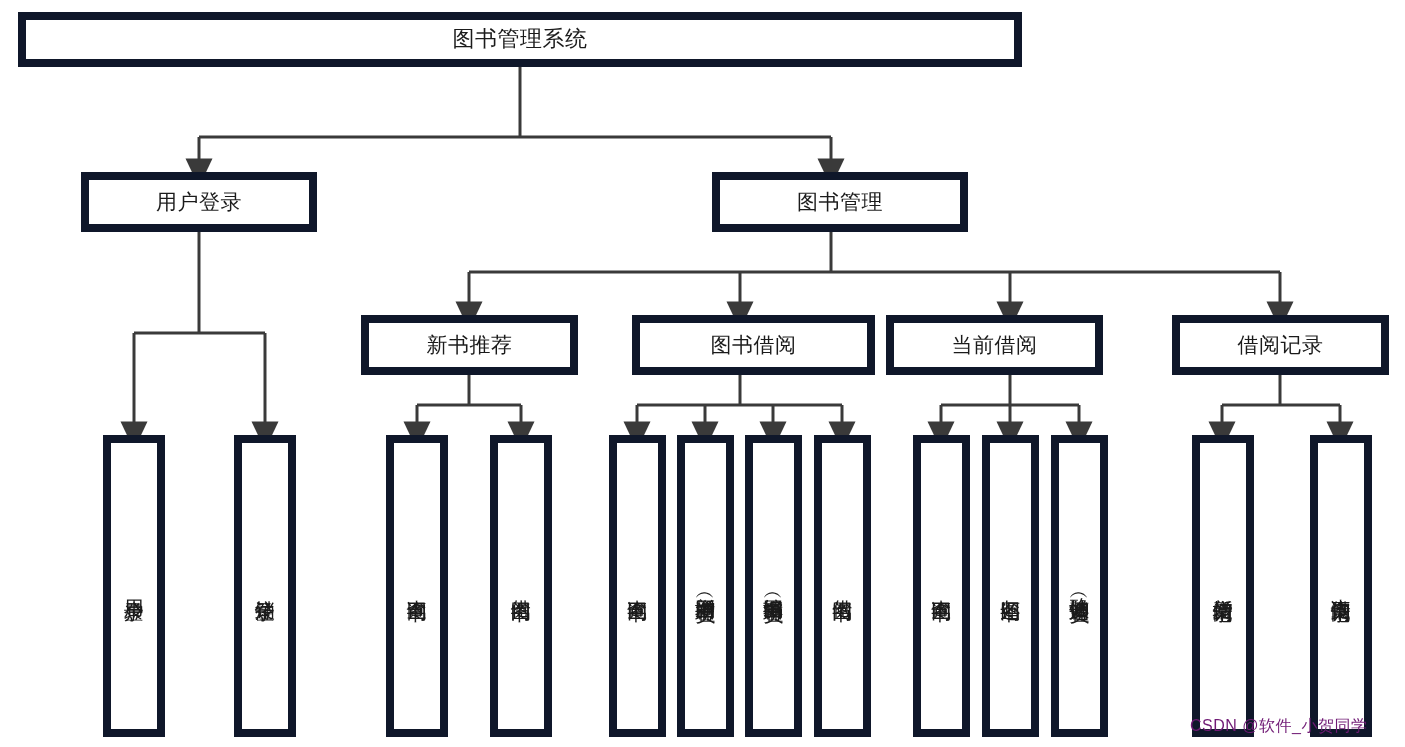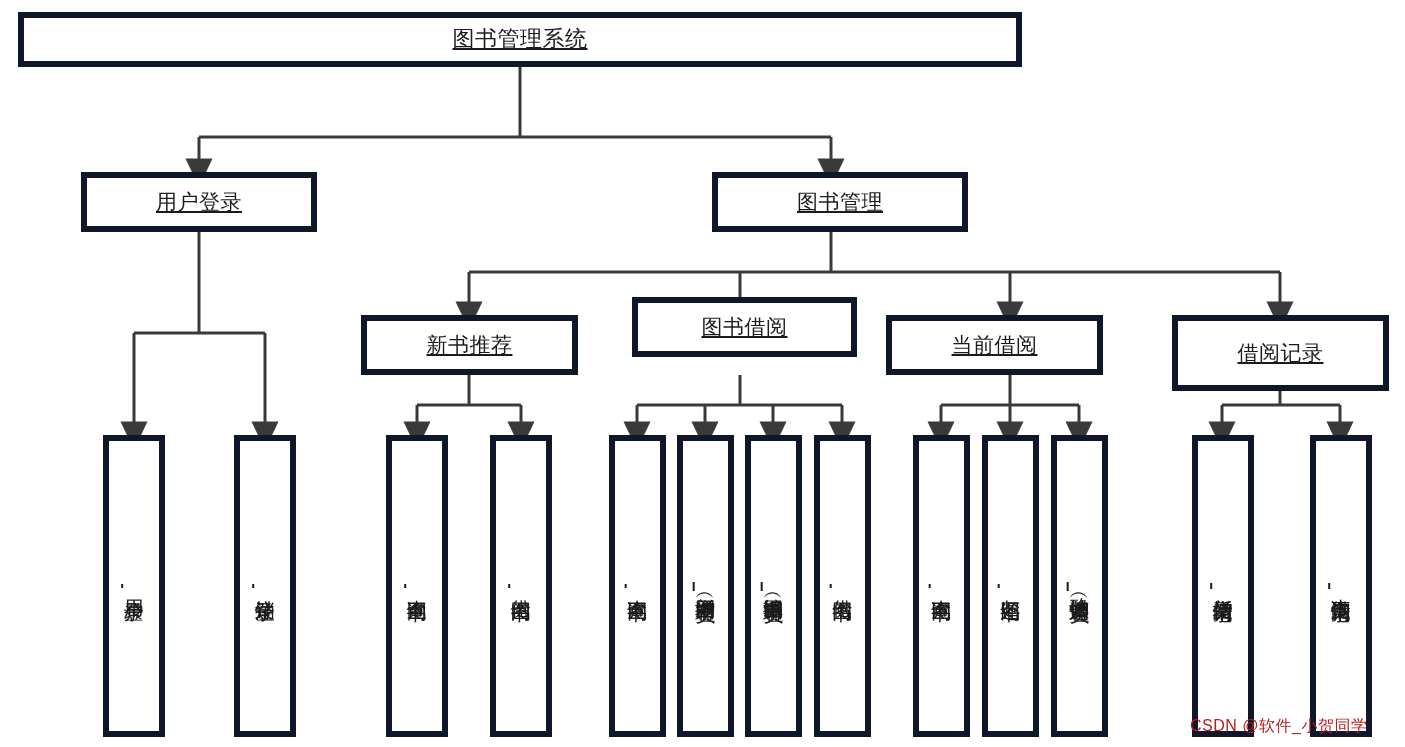--- a/index.html
+++ b/index.html
@@ -22,27 +22,26 @@
     left: 0;
     top: 0;
     width: 1405px;
     height: 747px;
     pointer-events: none;
   }
   .node {
     position: absolute;
     box-sizing: border-box;
     background: #ffffff;
-    border: 6px solid #0f172a;
+    border: 8px solid #0f172a;
     display: flex;
     align-items: center;
     justify-content: center;
     color: #1b1b1b;
     z-index: 2;
-    text-decoration: underline;
   }
   .node .label {
     display: block;
     text-align: center;
     line-height: 1.12;
     white-space: nowrap;
   }
   
   .node.horiz .label {
     font-size: 21px;
@@ -63,21 +62,21 @@
     font-size: 20px;
     line-height: 1.22;
     letter-spacing: 1px;
     white-space: nowrap;
   }
   .watermark {
     position: absolute;
     left: 1190px;
     top: 716px;
     font-size: 16px;
-    color: #b91c1c;
+    color: #701a75;
     letter-spacing: 0.5px;
     white-space: nowrap;
     z-index: 5;
   }
 </style>
 </head>
 <body>
 
 <div id="stage">
 
@@ -139,27 +138,27 @@
   <div class="node horiz" style="left:81px; top:172px; width:236px; height:60px;">
     <span class="label">用户登录</span>
   </div>
   <div class="node horiz" style="left:712px; top:172px; width:256px; height:60px;">
     <span class="label">图书管理</span>
   </div>
 
   <div class="node horiz" style="left:361px; top:315px; width:217px; height:60px;">
     <span class="label">新书推荐</span>
   </div>
-  <div class="node horiz" style="left:632px; top:297px; width:225px; height:60px;">
+  <div class="node horiz" style="left:632px; top:315px; width:243px; height:60px;">
     <span class="label">图书借阅</span>
   </div>
   <div class="node horiz" style="left:886px; top:315px; width:217px; height:60px;">
     <span class="label">当前借阅</span>
   </div>
-  <div class="node horiz" style="left:1172px; top:315px; width:217px; height:76px;">
+  <div class="node horiz" style="left:1172px; top:315px; width:217px; height:60px;">
     <span class="label">借阅记录</span>
   </div>
 
   <div class="node vert" style="left:103px; top:435px; width:62px; height:302px;">
     <span class="label">用户登录</span>
   </div>
   <div class="node vert" style="left:234px; top:435px; width:62px; height:302px;">
     <span class="label">注销登录</span>
   </div>
 

